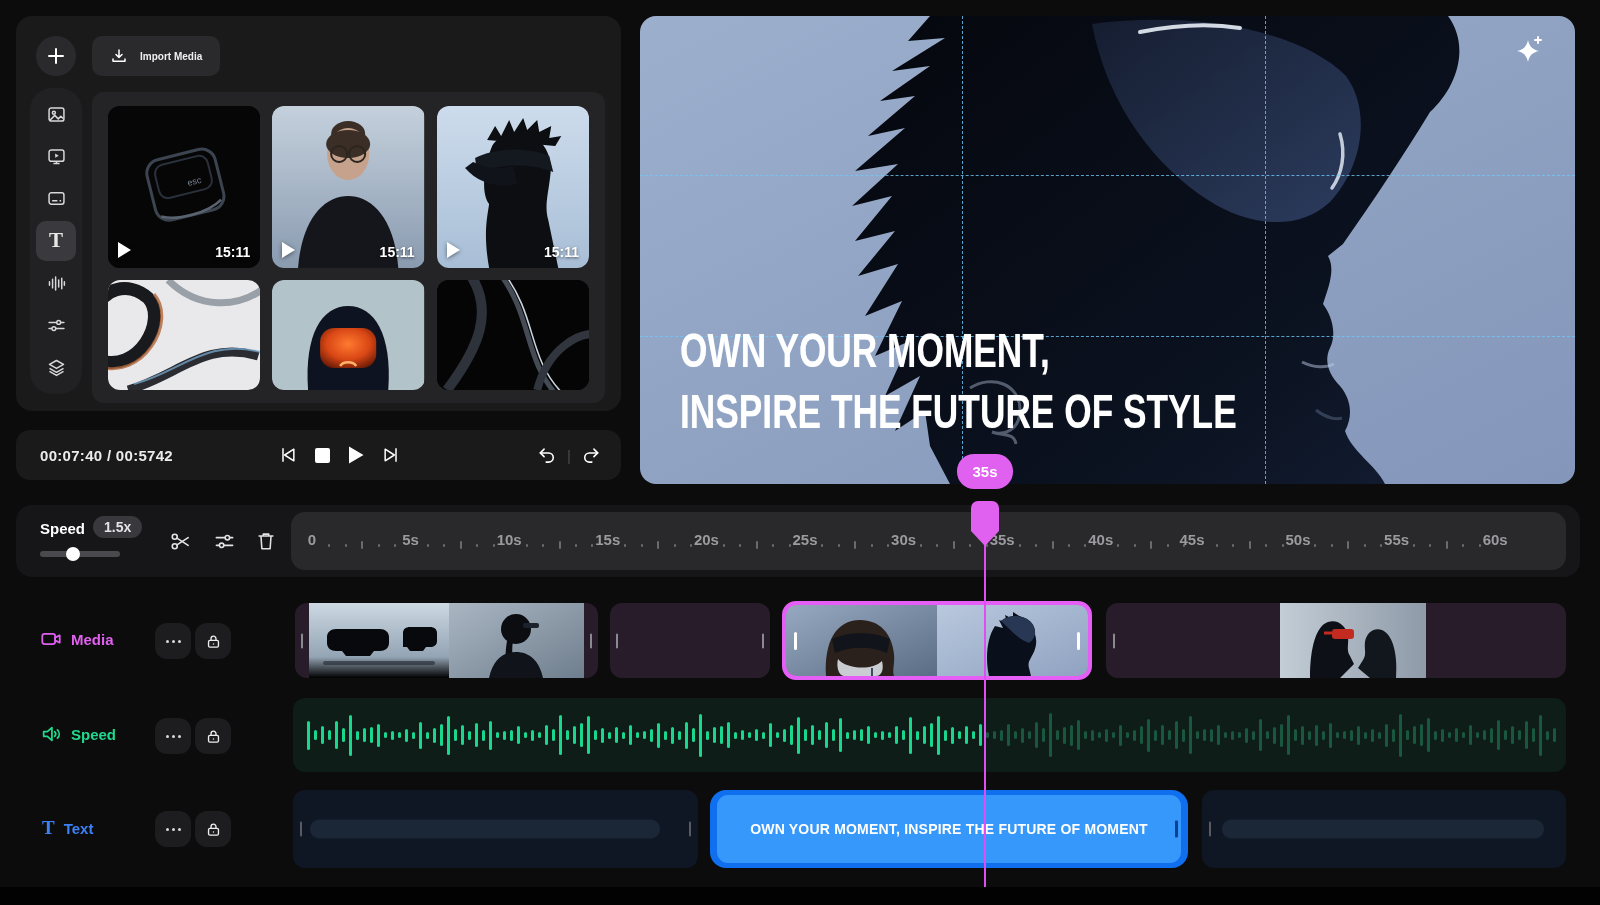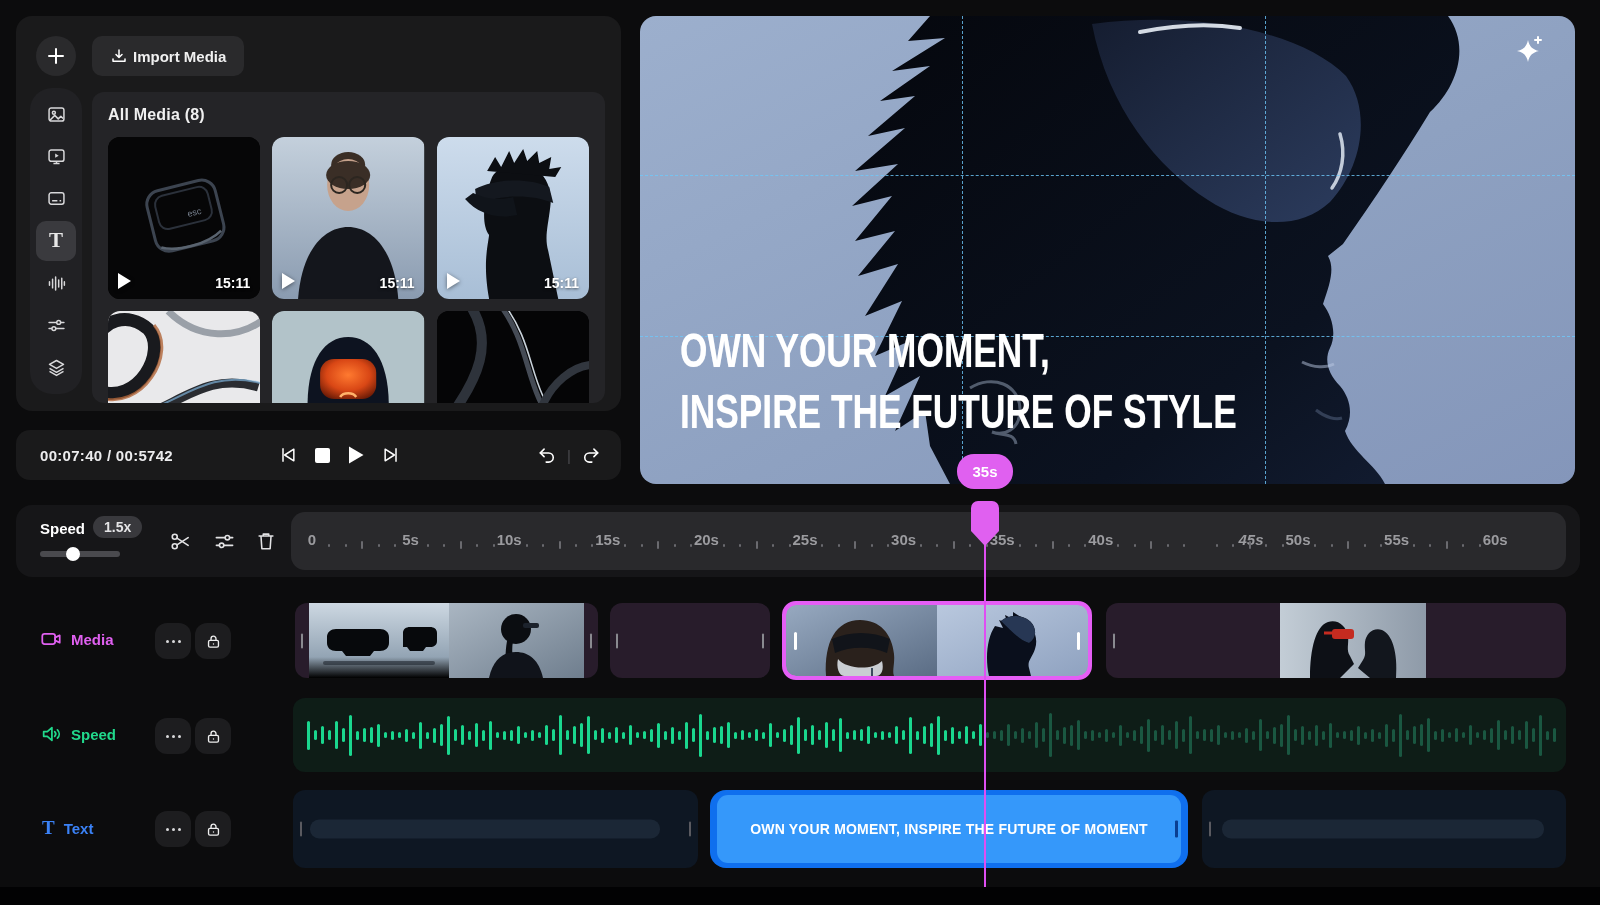--- a/index.html
+++ b/index.html
@@ -6,21 +6,21 @@
   html,body { background:#000; }
   .app { position:relative; width:1600px; height:905px; background:#0c0c0d; overflow:hidden;
           font-family:"Liberation Sans", sans-serif; color:#f0f0f0; }
   .panel { background:#1a1a1b; border-radius:16px; position:absolute; }
 
   
   .left-panel { left:16px; top:16px; width:605px; height:395px; }
   .plus-btn { position:absolute; left:20px; top:20px; width:40px; height:40px; border-radius:50%;
               background:#2a2a2c; display:flex; align-items:center; justify-content:center; cursor:pointer; }
   .import-btn { position:absolute; left:76px; top:20px; height:40px; padding:0 18px; border-radius:10px;
-              background:#2a2a2c; display:flex; align-items:center; gap:5px; font-size:15px; font-weight:700; cursor:pointer; }
+              background:#2a2a2c; display:flex; align-items:center; gap:12px; font-size:10px; font-weight:700; cursor:pointer; }
   .prompt-wrap { position:absolute; left:246px; top:17px; width:343px; height:46px; border-radius:12px; padding:1.5px;
               background:linear-gradient(90deg,#6d7bf5,#a78bfa 45%,#ece2cf); box-shadow:0 0 14px rgba(150,130,255,.28); cursor:pointer; }
   .prompt-btn { width:100%; height:100%; border-radius:11px; background:#1e1e22; display:flex; align-items:center;
               justify-content:center; gap:10px; font-size:15px; font-weight:700; color:#b3a0f6; }
 
   .icon-rail { position:absolute; left:14px; top:72px; width:52px; height:306px; background:#212124; border-radius:22px;
               padding:6px; display:flex; flex-direction:column; align-items:center; justify-content:space-between; }
   .rail-item { width:40px; height:40px; border-radius:10px; display:flex; align-items:center; justify-content:center; cursor:pointer; }
   .rail-item.active { background:#3a3a3e; }
   .serifT { font-family:"Liberation Serif", serif; font-size:21px; font-weight:700; color:#e8e8e8; }
@@ -170,21 +170,20 @@
       <div class="rail-item">
         <svg class="ic" width="21" height="21" viewBox="0 0 24 24" fill="none" stroke="#d8d8da" stroke-width="1.7" stroke-linejoin="round">
             <path d="m12 4 8 4.5-8 4.5-8-4.5z"></path>
             <path d="m4 13 8 4.5 8-4.5"></path>
             <path d="m4 16.5 8 4.5 8-4.5"></path>
           </svg>
       </div>
     </div>
 
     <div class="media-panel">
-      <div class="media-title">All Media (8)</div>
       <div class="thumb-grid">
 
         <div class="thumb">
           <svg viewBox="0 0 152 162" preserveAspectRatio="none">
             <rect width="152" height="162" fill="#060607"></rect>
             <g transform="rotate(-14 76 78)">
               <rect x="42" y="48" width="70" height="62" rx="14" fill="none" stroke="#3c4450" stroke-width="3"></rect>
               <rect x="50" y="54" width="54" height="34" rx="9" fill="none" stroke="#2b313b" stroke-width="2"></rect>
               <path d="M46 104c14 8 46 8 62-2" stroke="#59636f" stroke-width="2.5" fill="none"></path>
             </g>
@@ -458,21 +457,21 @@
         <span class="r-dot" style="left: 744.067px;"></span>
         <span class="r-dot tall" style="left: 760.5px;"></span>
         <span class="r-dot" style="left: 776.933px;"></span>
         <span class="r-dot" style="left: 793.367px;"></span>
         <span class="r-label" style="left: 809.8px;">40s</span>
         <span class="r-dot" style="left: 826.233px;"></span>
         <span class="r-dot" style="left: 842.667px;"></span>
         <span class="r-dot tall" style="left: 859.1px;"></span>
         <span class="r-dot" style="left: 875.533px;"></span>
         <span class="r-dot" style="left: 891.967px;"></span>
-        <span class="r-label" style="left: 960px; font-style: italic;">45s</span>
+        <span class="r-label" style="left: 901px;">45s</span>
         <span class="r-dot" style="left: 924.833px;"></span>
         <span class="r-dot" style="left: 941.267px;"></span>
         <span class="r-dot tall" style="left: 957.7px;"></span>
         <span class="r-dot" style="left: 974.133px;"></span>
         <span class="r-dot" style="left: 990.567px;"></span>
         <span class="r-label" style="left: 1007px;">50s</span>
         <span class="r-dot" style="left: 1023.43px;"></span>
         <span class="r-dot" style="left: 1039.87px;"></span>
         <span class="r-dot tall" style="left: 1056.3px;"></span>
         <span class="r-dot" style="left: 1072.73px;"></span>

